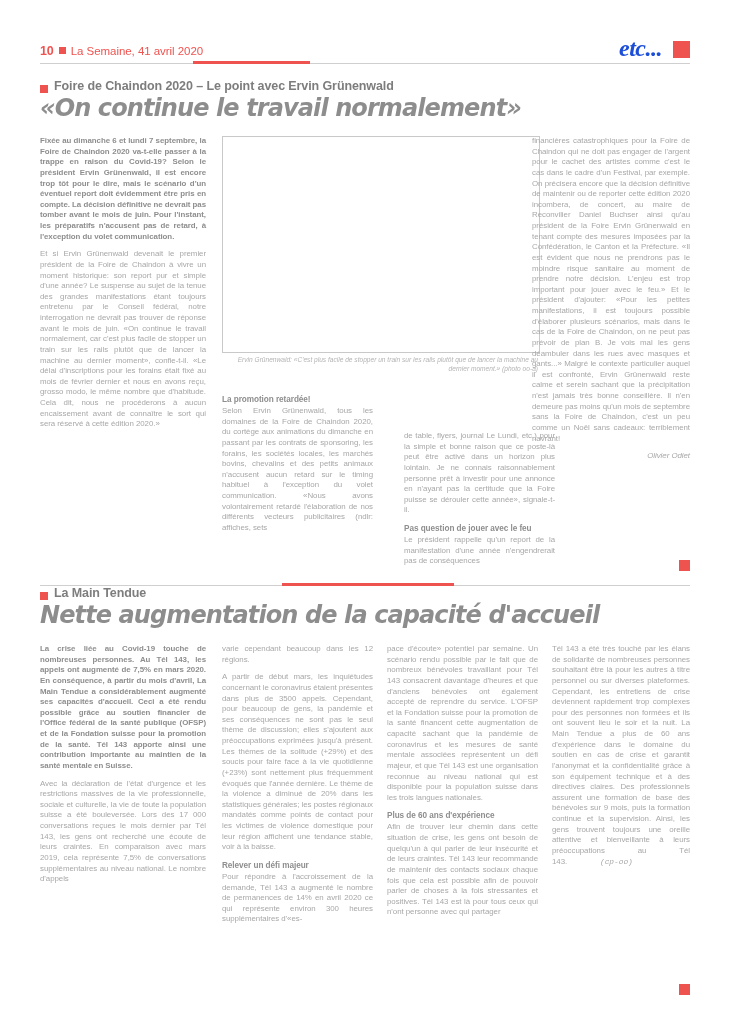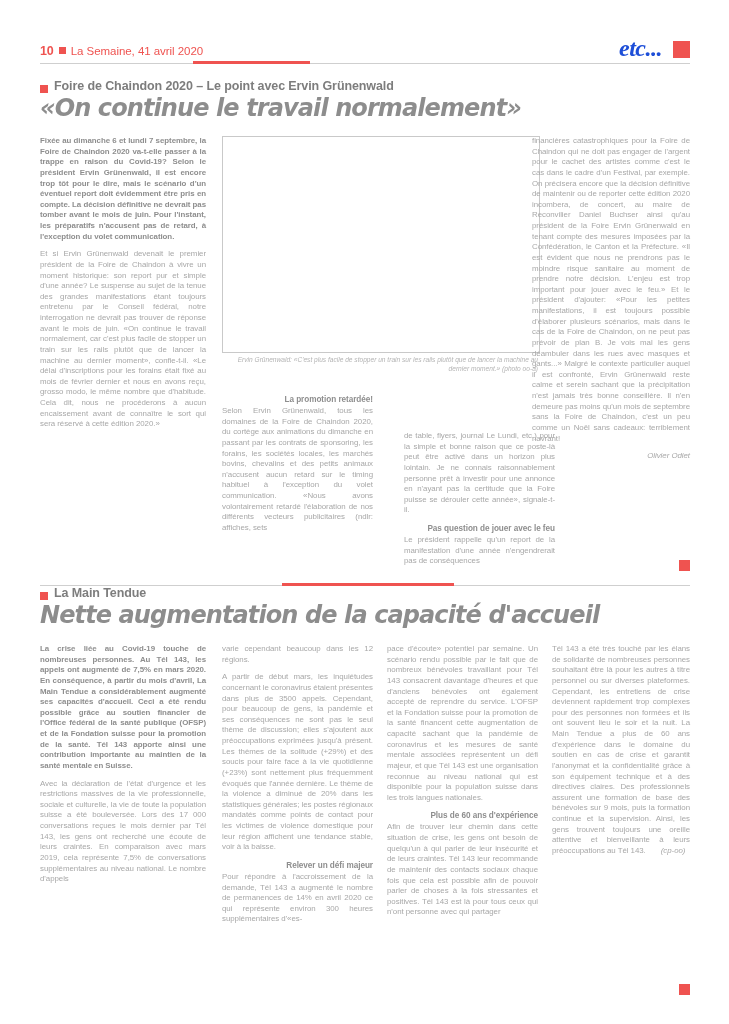--- a/index.html
+++ b/index.html
@@ -156,32 +156,33 @@
     color: #8e8e8e;
     font-weight: bold;
   }
   .col .em {
   }
   .subhead {
     font-weight: bold;
     color: #8e8e8e;
     font-size: 8.2px;
     margin: 0 0 1px 0;
-    text-align: right;
+    text-align: left;
   }
   .byline {
     font-style: italic;
     text-align: right;
     margin-top: 4px;
     color: #a8a8a8;
   }
   .credit {
     font-style: italic;
     text-align: left;
     color: #a8a8a8;
+    font-family: Liberation Mono, monospace;
   }
 
   
   .photo-box {
     position: absolute;
     left: 222px;
     top: 136px;
     width: 316px;
     height: 215px;
     background: #ffffff;

